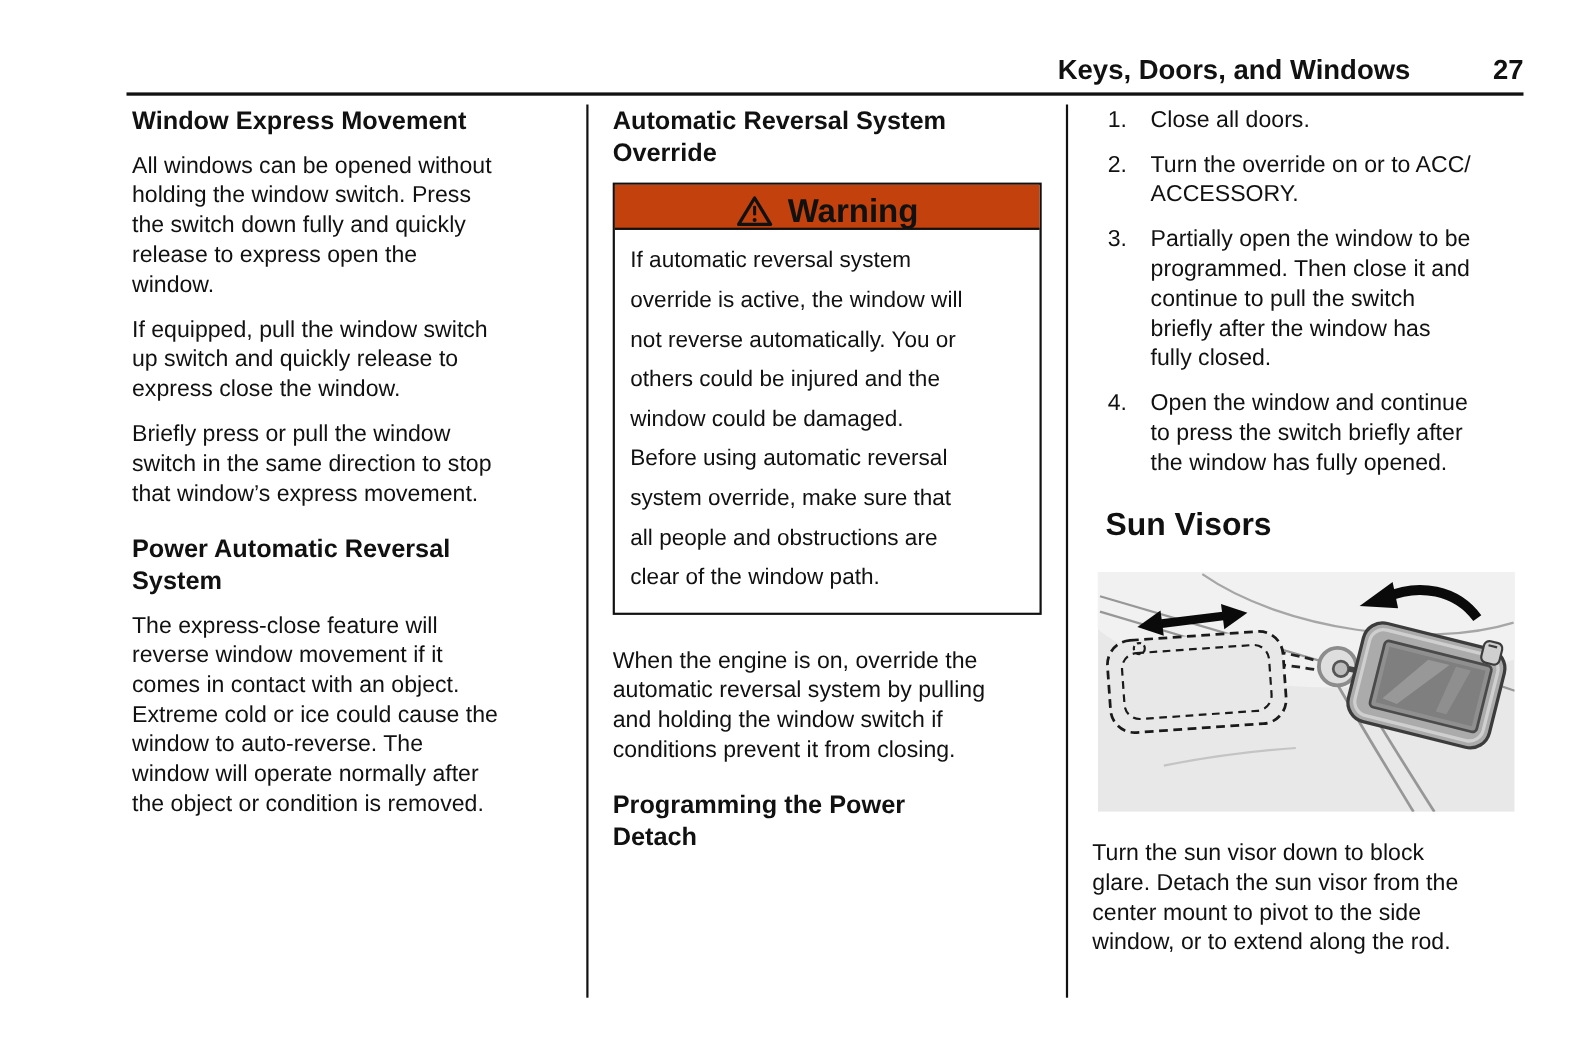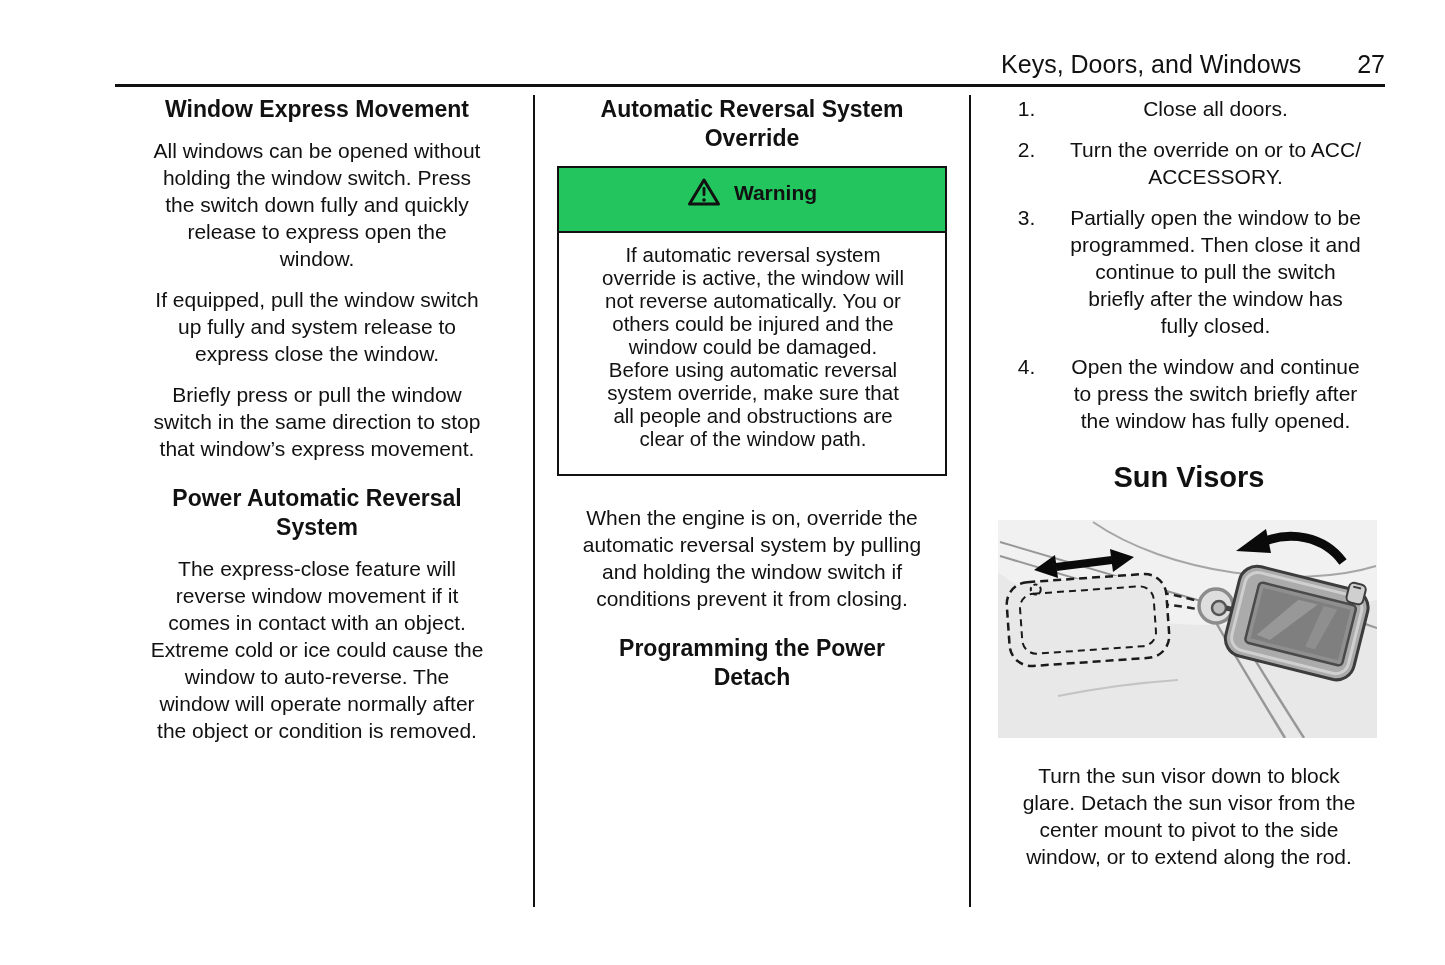--- a/index.html
+++ b/index.html
@@ -8,74 +8,74 @@
     background: #ffffff;
     color: #111111;
     font-family: "Liberation Sans", sans-serif;
     position: relative;
     overflow: hidden;
   }
   .page-header {
     position: absolute;
     top: 50px; left: 115px; width: 1270px;
     display: flex; justify-content: flex-end; align-items: baseline;
-    font-weight: normal; font-size: 25px; gap: 56px;
+    font-weight: bold; font-size: 25px; gap: 75px;
   }
   .header-rule {
     position: absolute;
     top: 84px; left: 115px; width: 1270px; height: 3px;
     background: #111111;
   }
   .vdivider {
     position: absolute;
     top: 95px; height: 812px; width: 2px;
     background: #111111;
   }
   .vdivider.d1 { left: 533px; }
   .vdivider.d2 { left: 969px; }
 
   .col {
     position: absolute; top: 95px;
-    font-size: 21px; line-height: 27px; text-align: center;
+    font-size: 21px; line-height: 27px;
   }
   .col1 { left: 120px; width: 394px; }
   .col2 { left: 557px; width: 390px; }
   .col3 { left: 993px; width: 392px; }
 
   .section-heading {
     font-size: 23px; line-height: 29px; font-weight: bold;
     margin: 0 0 13px 0;
     white-space: pre-line;
   }
   .section-heading.mt { margin-top: 22px; }
   .big-heading {
     font-size: 29px; line-height: 34px; font-weight: bold;
-    margin: 26px 0 0 0;
+    margin: 26px 0 0 12px;
   }
   .body-par {
     margin: 0 0 14px 0;
     white-space: pre-line;
   }
 
   .warning-box {
     border: 2px solid #111111;
     margin: 8px 0 28px 0;
   }
   .warning-header {
-    background: #22c55e;
+    background: #c2410c;
     border-bottom: 2px solid #111111;
     display: flex; align-items: center; justify-content: center;
     gap: 13px;
-    padding: 9px 0 24px 0;
-    font-size: 21px; font-weight: bold;
+    padding: 9px 0 0 0;
+    font-size: 30px; font-weight: bold;
   }
   .warning-icon { display: inline-flex; }
   .warning-body {
-    padding: 10px 12px 24px 14px;
-    font-size: 20.5px; line-height: 23px;
+    padding: 10px 12px 14px 14px;
+    font-size: 20.5px; line-height: 36px;
     white-space: pre-line;
   }
 
   .steps { margin: 0 0 0 0; }
   .step { display: flex; margin-bottom: 14px; }
   .step-num { flex: none; width: 39px; padding-left: 14px; }
   .step-text { flex: 1; white-space: pre-line; }
 
   .illustration-wrap {
     margin: 26px 0 0 5px;
@@ -99,21 +99,21 @@
 <div class="vdivider d2"></div>
 
 <div class="col col1">
   <div class="section-heading">Window Express Movement</div>
   <p class="body-par">All windows can be opened without
 holding the window switch. Press
 the switch down fully and quickly
 release to express open the
 window.</p>
   <p class="body-par">If equipped, pull the window switch
-up fully and system release to
+up switch and quickly release to
 express close the window.</p>
   <p class="body-par">Briefly press or pull the window
 switch in the same direction to stop
 that window’s express movement.</p>
   <div class="section-heading mt">Power Automatic Reversal
 System</div>
   <p class="body-par">The express-close feature will
 reverse window movement if it
 comes in contact with an object.
 Extreme cold or ice could cause the

